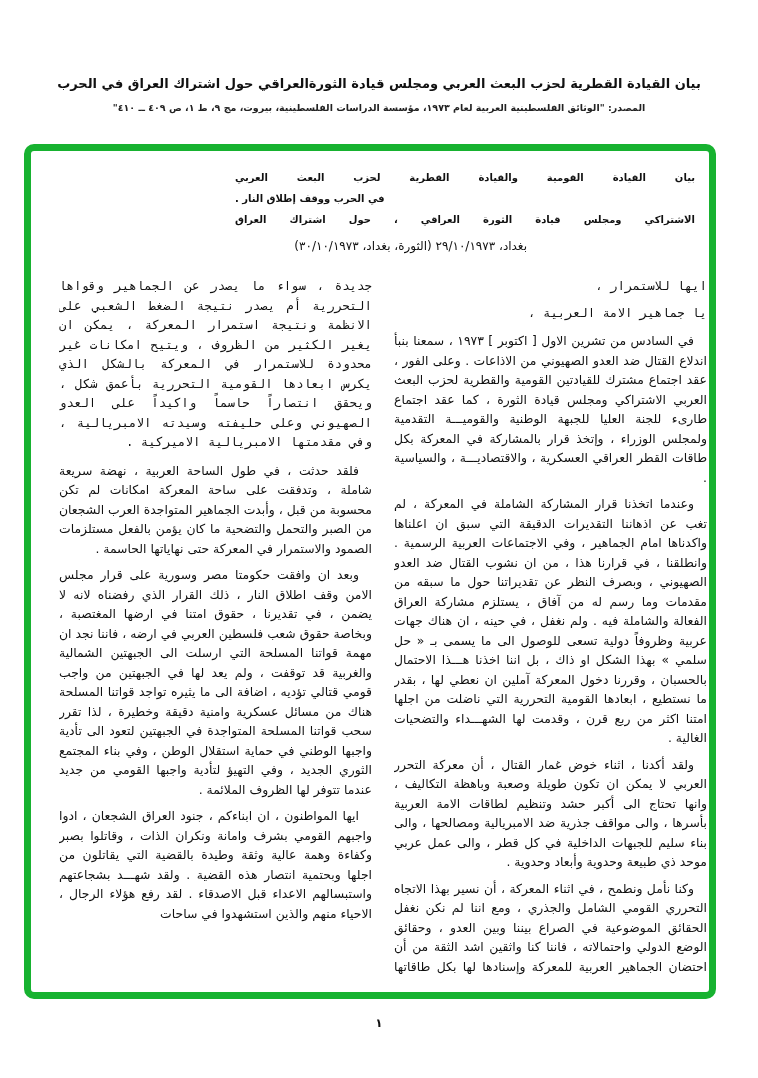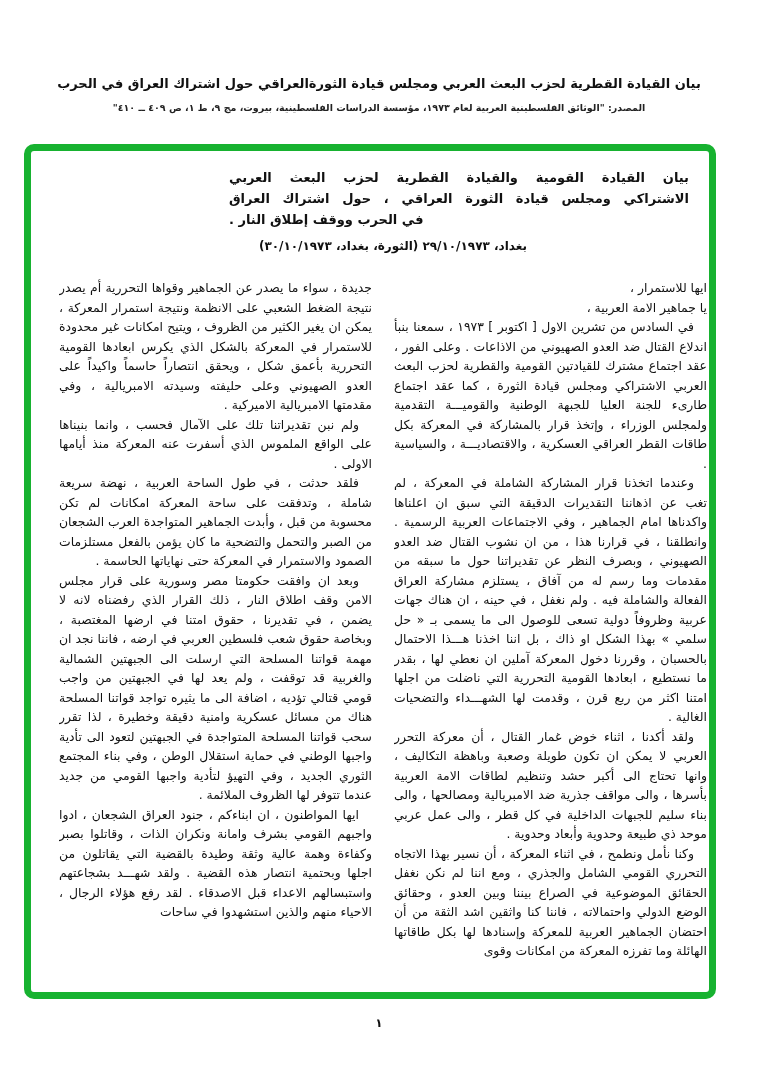--- a/index.html
+++ b/index.html
@@ -14,72 +14,71 @@
   .source-line{
     position:absolute;top:102px;left:0;width:758px;text-align:center;
     font-size:9.5px;font-weight:bold;direction:rtl;color:#222;
   }
   .frame{
     position:absolute;left:24px;top:144px;width:692px;height:855px;
     border:7px solid #17b230;border-radius:10px;box-sizing:border-box;
     background:#fff;overflow:hidden;
   }
   .doc-title{
-    position:absolute;top:16px;right:20px;width:460px;direction:rtl;
-    font-size:13px;font-weight:bold;line-height:21px;margin-left:14px;
+    position:absolute;top:16px;right:14px;width:460px;direction:rtl;
+    font-size:10px;font-weight:bold;line-height:21px;margin-left:14px;
   }
   .doc-title .tl{text-align:justify;text-align-last:justify;}
   .doc-title .tl.last{text-align:left;text-align-last:left;}
   .dateline{
     position:absolute;top:88px;right:182px;direction:rtl;white-space:nowrap;
-    font-size:12px;font-weight:bold;
+    font-size:12px;font-weight:normal;
   }
   .columns{
     position:absolute;top:127px;left:28px;right:2px;height:700px;
     display:flex;gap:22px;direction:rtl;overflow:hidden;
   }
   .col{
     flex:1 1 0;direction:rtl;text-align:justify;
     font-size:12.4px;line-height:19.5px;overflow:hidden;
   }
   .col p{margin:0;text-indent:13px;}
-  .col p + p{}
-  .col p.no-indent{text-indent:0;}
+  .col p + p{margin-top:7px;}
+  .col p.no-indent{text-indent:0;font-family:Liberation Mono, monospace;}
   .page-num{
     position:absolute;top:1016px;left:0;width:758px;text-align:center;
     font-size:12px;font-weight:bold;
   }
 </style>
 </head>
 <body>
 
 <div class="top-title">بيان القيادة القطرية لحزب البعث العربي ومجلس قيادة الثورةالعراقي حول اشتراك العراق في الحرب</div>
 <div class="source-line">المصدر: "الوثائق الفلسطينية العربية لعام ١٩٧٣، مؤسسة الدراسات الفلسطينية، بيروت، مج ٩، ط ١، ص ٤٠٩ ــ ٤١٠"</div>
 
 <div class="frame" style="border-color: rgb(23, 178, 48);">
   <div class="doc-title">
     <div class="tl">بيان القيادة القومية والقيادة القطرية لحزب البعث العربي</div>
+    <div class="tl last">في الحرب ووقف إطلاق النار .</div>
     <div class="tl">الاشتراكي ومجلس قيادة الثورة العراقي ، حول اشتراك العراق</div>
-    <div class="tl last">في الحرب ووقف إطلاق النار .</div>
   </div>
 
   <div class="dateline">بغداد، ٢٩/١٠/١٩٧٣   (الثورة، بغداد، ٣٠/١٠/١٩٧٣)</div>
 
   <div class="columns">
     <div class="col">
       <p class="no-indent">ايها للاستمرار ،</p>
       <p class="no-indent">يا جماهير الامة العربية ،</p>
       <p>في السادس من تشرين الاول [ اكتوبر ] ١٩٧٣ ، سمعنا بنبأ اندلاع القتال ضد العدو الصهيوني من الاذاعات . وعلى الفور ، عقد اجتماع مشترك للقيادتين القومية والقطرية لحزب البعث العربي الاشتراكي ومجلس قيادة الثورة ، كما عقد اجتماع طارىء للجنة العليا للجبهة الوطنية والقوميـــة التقدمية ولمجلس الوزراء ، وإتخذ قرار بالمشاركة في المعركة بكل طاقات القطر العراقي العسكرية ، والاقتصاديـــة ، والسياسية .</p>
       <p>وعندما اتخذنا قرار المشاركة الشاملة في المعركة ، لم تغب عن اذهاننا التقديرات الدقيقة التي سبق ان اعلناها واكدناها امام الجماهير ، وفي الاجتماعات العربية الرسمية . وانطلقنا ، في قرارنا هذا ، من ان نشوب القتال ضد العدو الصهيوني ، وبصرف النظر عن تقديراتنا حول ما سبقه من مقدمات وما رسم له من آفاق ، يستلزم مشاركة العراق الفعالة والشاملة فيه . ولم نغفل ، في حينه ، ان هناك جهات عربية وظروفاً دولية تسعى للوصول الى ما يسمى بـ « حل سلمي » بهذا الشكل او ذاك ، بل اننا اخذنا هـــذا الاحتمال بالحسبان ، وقررنا دخول المعركة آملين ان نعطي لها ، بقدر ما نستطيع ، ابعادها القومية التحررية التي ناضلت من اجلها امتنا اكثر من ربع قرن ، وقدمت لها الشهـــداء والتضحيات الغالية .</p>
       <p>ولقد أكدنا ، اثناء خوض غمار القتال ، أن معركة التحرر العربي لا يمكن ان تكون طويلة وصعبة وباهظة التكاليف ، وانها تحتاج الى أكبر حشد وتنظيم لطاقات الامة العربية بأسرها ، والى مواقف جذرية ضد الامبريالية ومصالحها ، والى بناء سليم للجبهات الداخلية في كل قطر ، والى عمل عربي موحد ذي طبيعة وحدوية وأبعاد وحدوية .</p>
       <p>وكنا نأمل ونطمح ، في اثناء المعركة ، أن نسير بهذا الاتجاه التحرري القومي الشامل والجذري ، ومع اننا لم نكن نغفل الحقائق الموضوعية في الصراع بيننا وبين العدو ، وحقائق الوضع الدولي واحتمالاته ، فاننا كنا واثقين اشد الثقة من أن احتضان الجماهير العربية للمعركة وإسنادها لها بكل طاقاتها الهائلة وما تفرزه المعركة من امكانات وقوى</p>
     </div>
     <div class="col">
       <p class="no-indent">جديدة ، سواء ما يصدر عن الجماهير وقواها التحررية أم يصدر نتيجة الضغط الشعبي على الانظمة ونتيجة استمرار المعركة ، يمكن ان يغير الكثير من الظروف ، ويتيح امكانات غير محدودة للاستمرار في المعركة بالشكل الذي يكرس ابعادها القومية التحررية بأعمق شكل ، ويحقق انتصاراً حاسماً واكيداً على العدو الصهيوني وعلى حليفته وسيدته الامبريالية ، وفي مقدمتها الامبريالية الاميركية .</p>
-      <p>ولم نبن تقديراتنا تلك على الآمال فحسب ، وانما بنيناها على الواقع الملموس الذي أسفرت عنه المعركة منذ أيامها الاولى .</p>
       <p>فلقد حدثت ، في طول الساحة العربية ، نهضة سريعة شاملة ، وتدفقت على ساحة المعركة امكانات لم تكن محسوبة من قبل ، وأبدت الجماهير المتواجدة العرب الشجعان من الصبر والتحمل والتضحية ما كان يؤمن بالفعل مستلزمات الصمود والاستمرار في المعركة حتى نهاياتها الحاسمة .</p>
       <p>وبعد ان وافقت حكومتا مصر وسورية على قرار مجلس الامن وقف اطلاق النار ، ذلك القرار الذي رفضناه لانه لا يضمن ، في تقديرنا ، حقوق امتنا في ارضها المغتصبة ، وبخاصة حقوق شعب فلسطين العربي في ارضه ، فاننا نجد ان مهمة قواتنا المسلحة التي ارسلت الى الجبهتين الشمالية والغربية قد توقفت ، ولم يعد لها في الجبهتين من واجب قومي قتالي تؤديه ، اضافة الى ما يثيره تواجد قواتنا المسلحة هناك من مسائل عسكرية وامنية دقيقة وخطيرة ، لذا تقرر سحب قواتنا المسلحة المتواجدة في الجبهتين لتعود الى تأدية واجبها الوطني في حماية استقلال الوطن ، وفي بناء المجتمع الثوري الجديد ، وفي التهيؤ لتأدية واجبها القومي من جديد عندما تتوفر لها الظروف الملائمة .</p>
       <p>ايها المواطنون ، ان ابناءكم ، جنود العراق الشجعان ، ادوا واجبهم القومي بشرف وامانة ونكران الذات ، وقاتلوا بصبر وكفاءة وهمة عالية وثقة وطيدة بالقضية التي يقاتلون من اجلها وبحتمية انتصار هذه القضية . ولقد شهـــد بشجاعتهم واستبسالهم الاعداء قبل الاصدقاء . لقد رفع هؤلاء الرجال ، الاحياء منهم والذين استشهدوا في ساحات</p>
     </div>
   </div>
 </div>
 
 <div class="page-num">١</div>
 
 </body></html>

